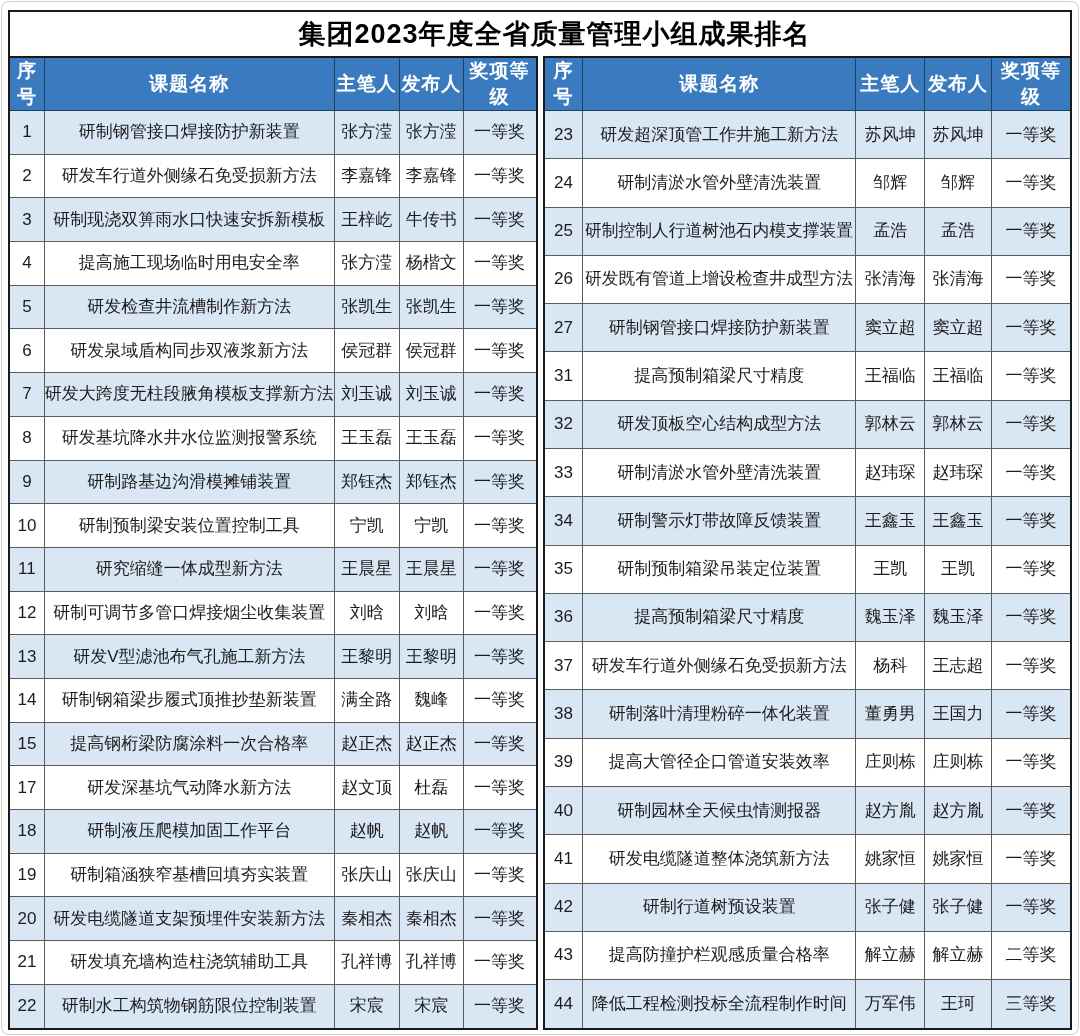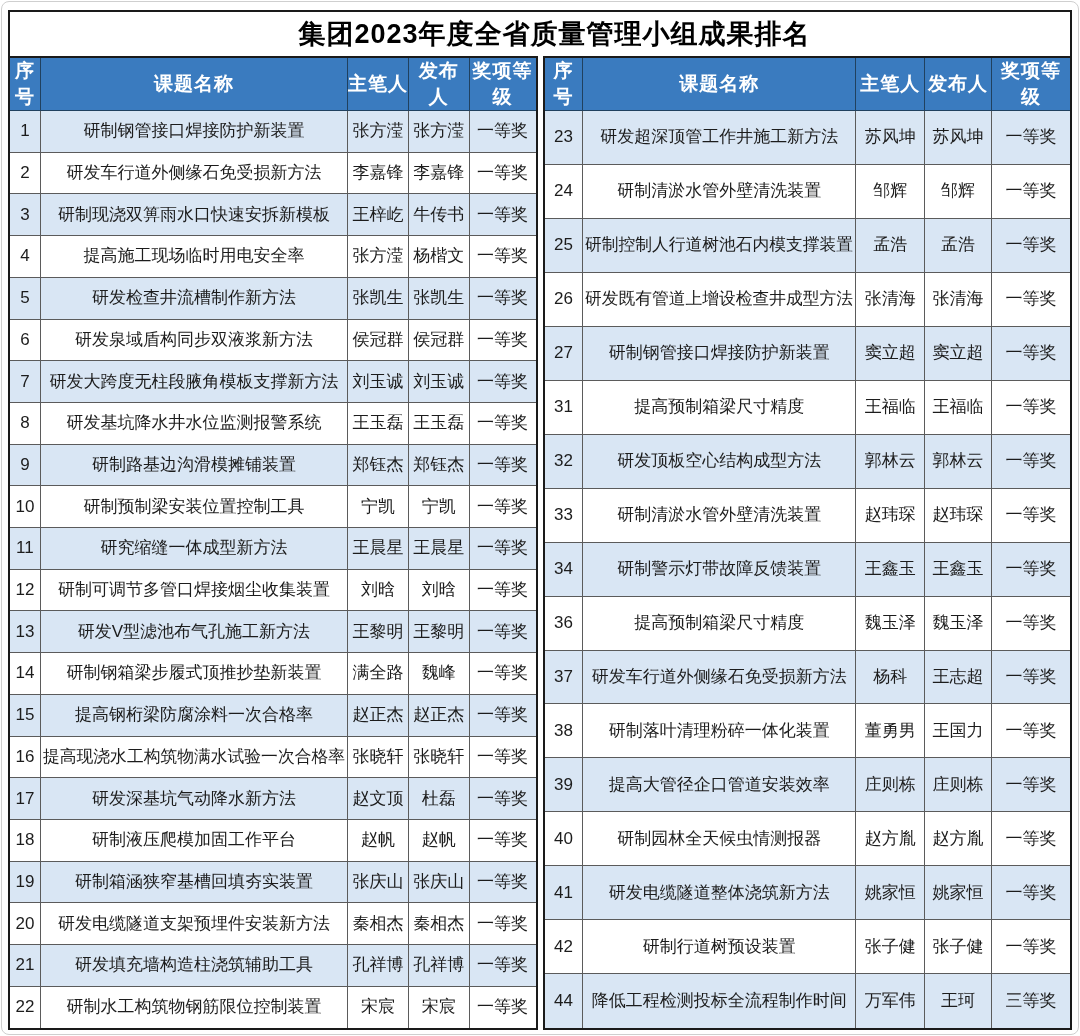--- a/index.html
+++ b/index.html
@@ -218,27 +218,20 @@
     <td class="cell-award"><span>一等奖</span></td>
   </tr>
           <tr>
     <td class="cell-no"><span>15</span></td>
     <td class="cell-topic"><span>提高钢桁梁防腐涂料一次合格率</span></td>
     <td class="cell-author"><span>赵正杰</span></td>
     <td class="cell-pub"><span>赵正杰</span></td>
     <td class="cell-award"><span>一等奖</span></td>
   </tr>
           <tr>
-    <td class="cell-no"><span>16</span></td>
-    <td class="cell-topic"><span style="transform: scaleX(0.986928);">提高现浇水工构筑物满水试验一次合格率</span></td>
-    <td class="cell-author"><span>张晓轩</span></td>
-    <td class="cell-pub"><span>张晓轩</span></td>
-    <td class="cell-award"><span>一等奖</span></td>
-  </tr>
-          <tr>
     <td class="cell-no"><span>17</span></td>
     <td class="cell-topic"><span>研发深基坑气动降水新方法</span></td>
     <td class="cell-author"><span>赵文顶</span></td>
     <td class="cell-pub"><span>杜磊</span></td>
     <td class="cell-award"><span>一等奖</span></td>
   </tr>
           <tr>
     <td class="cell-no"><span>18</span></td>
     <td class="cell-topic"><span>研制液压爬模加固工作平台</span></td>
     <td class="cell-author"><span>赵帆</span></td>
@@ -351,20 +344,27 @@
     <td class="cell-award"><span>一等奖</span></td>
   </tr>
           <tr>
     <td class="cell-no"><span>34</span></td>
     <td class="cell-topic"><span>研制警示灯带故障反馈装置</span></td>
     <td class="cell-author"><span>王鑫玉</span></td>
     <td class="cell-pub"><span>王鑫玉</span></td>
     <td class="cell-award"><span>一等奖</span></td>
   </tr>
           <tr>
+    <td class="cell-no"><span>35</span></td>
+    <td class="cell-topic"><span>研制预制箱梁吊装定位装置</span></td>
+    <td class="cell-author"><span>王凯</span></td>
+    <td class="cell-pub"><span>王凯</span></td>
+    <td class="cell-award"><span>一等奖</span></td>
+  </tr>
+          <tr>
     <td class="cell-no"><span>36</span></td>
     <td class="cell-topic"><span>提高预制箱梁尺寸精度</span></td>
     <td class="cell-author"><span>魏玉泽</span></td>
     <td class="cell-pub"><span>魏玉泽</span></td>
     <td class="cell-award"><span>一等奖</span></td>
   </tr>
           <tr>
     <td class="cell-no"><span>37</span></td>
     <td class="cell-topic"><span>研发车行道外侧缘石免受损新方法</span></td>
     <td class="cell-author"><span>杨科</span></td>
@@ -398,20 +398,27 @@
     <td class="cell-author"><span>姚家恒</span></td>
     <td class="cell-pub"><span>姚家恒</span></td>
     <td class="cell-award"><span>一等奖</span></td>
   </tr>
           <tr>
     <td class="cell-no"><span>42</span></td>
     <td class="cell-topic"><span>研制行道树预设装置</span></td>
     <td class="cell-author"><span>张子健</span></td>
     <td class="cell-pub"><span>张子健</span></td>
     <td class="cell-award"><span>一等奖</span></td>
+  </tr>
+          <tr>
+    <td class="cell-no"><span>43</span></td>
+    <td class="cell-topic"><span>提高防撞护栏观感质量合格率</span></td>
+    <td class="cell-author"><span>解立赫</span></td>
+    <td class="cell-pub"><span>解立赫</span></td>
+    <td class="cell-award"><span>二等奖</span></td>
   </tr>
           <tr>
     <td class="cell-no"><span>44</span></td>
     <td class="cell-topic"><span>降低工程检测投标全流程制作时间</span></td>
     <td class="cell-author"><span>万军伟</span></td>
     <td class="cell-pub"><span>王珂</span></td>
     <td class="cell-award"><span>三等奖</span></td>
   </tr>
         </tbody>
     </table>

